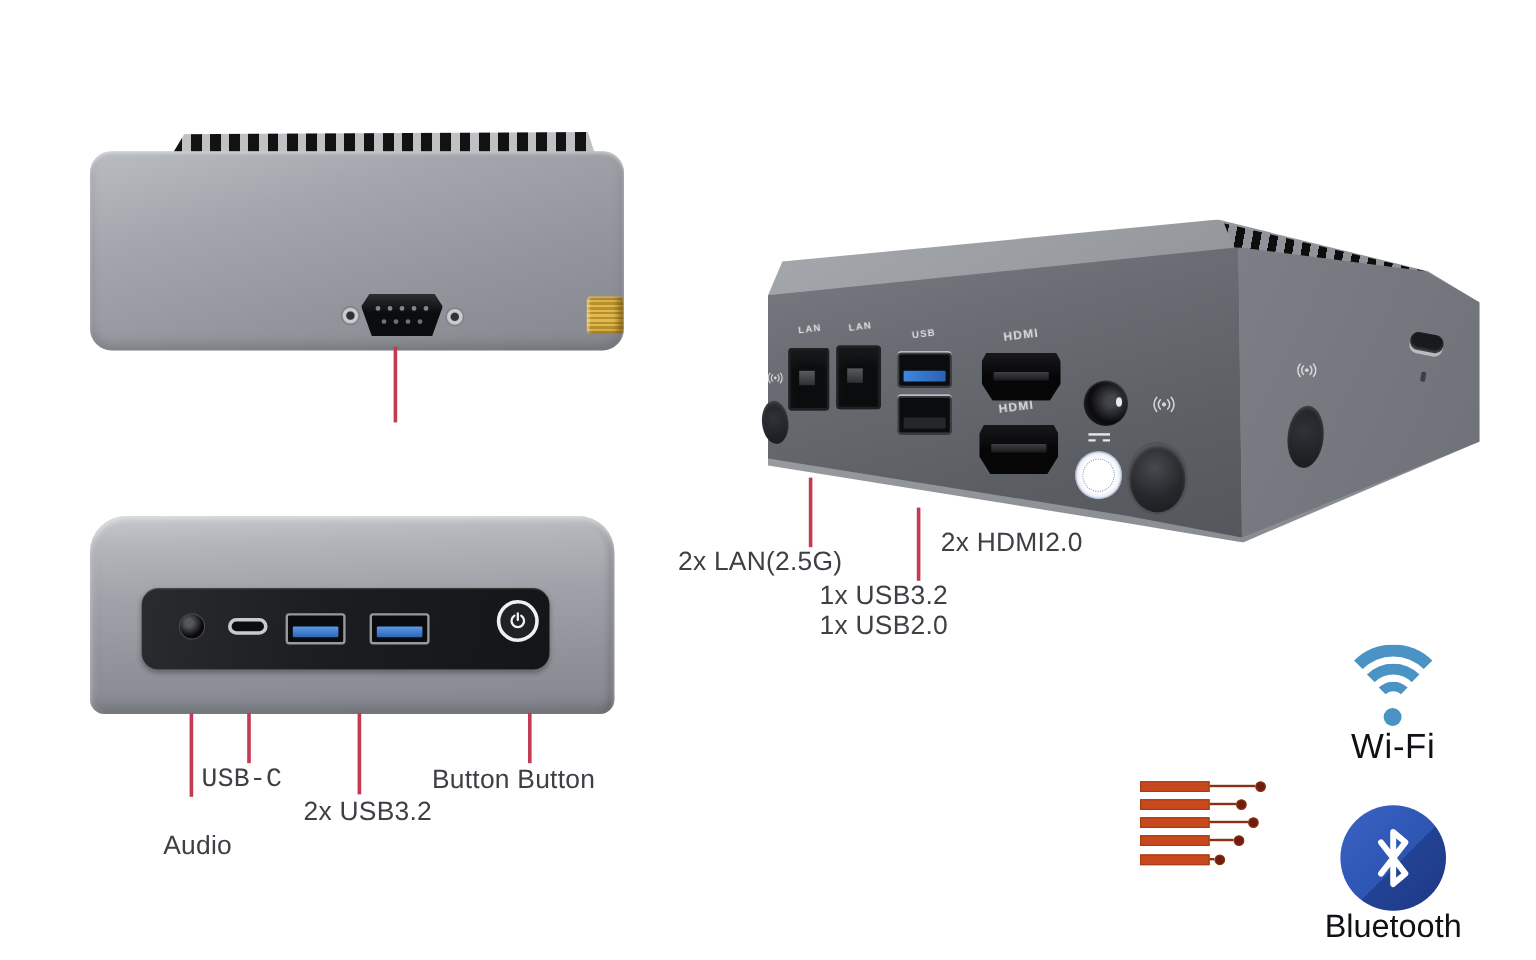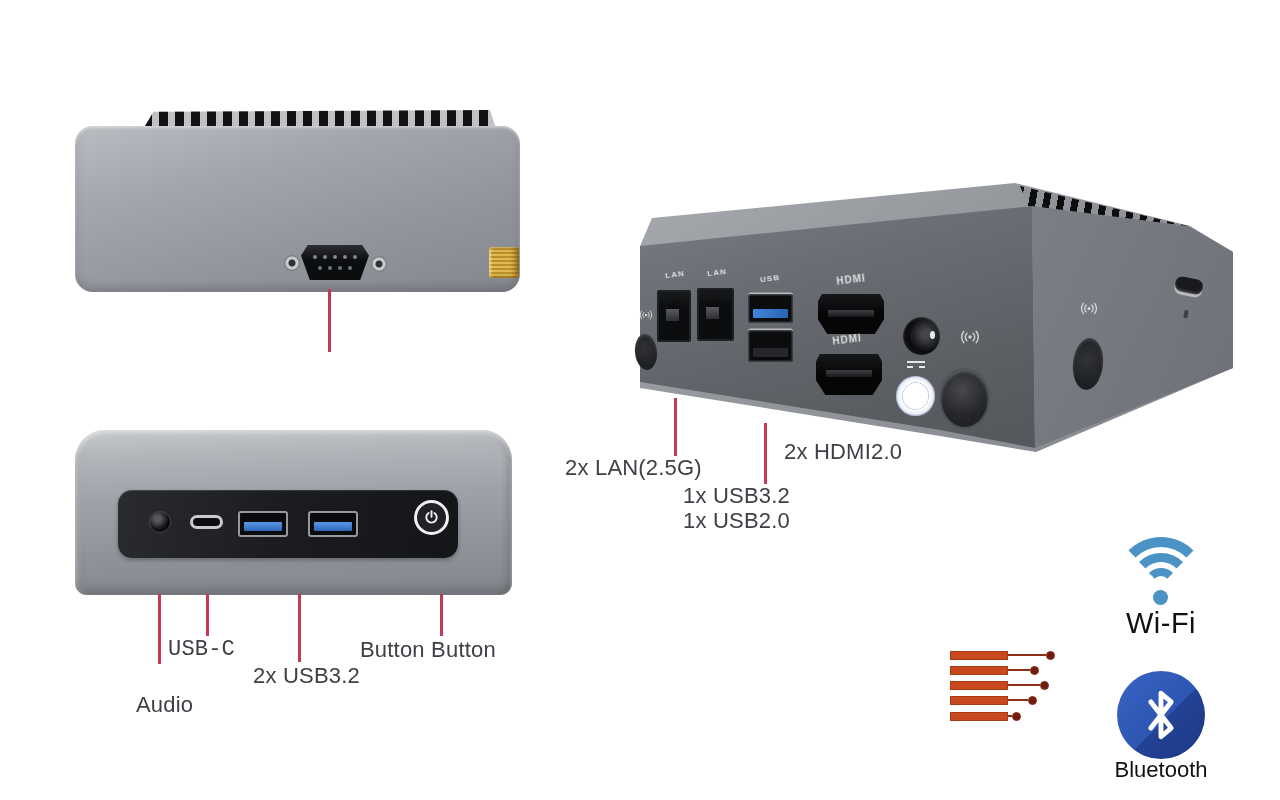--- a/index.html
+++ b/index.html
@@ -121,21 +121,21 @@
     background:var(--antenna-orange,#c8491e);border:1px solid #a83b14;}
   .aline{position:absolute;height:2px;background:#8a3015;}
   .adot{position:absolute;width:7px;height:7px;border-radius:50%;background:#6f1d0e;border:1px solid #8a3015;}
   .bt-wrap{position:absolute;left:1117px;top:671px;width:88px;height:88px;}
   .bt-circle{position:absolute;inset:0;border-radius:50%;overflow:hidden;
     background:linear-gradient(135deg,#3a63c4 0%,#2d55b2 55%,#2548a0 100%);
     display:flex;align-items:center;justify-content:center;}
   .bt-circle::after{content:'';position:absolute;inset:0;border-radius:50%;
     background:linear-gradient(135deg,transparent 55%,rgba(10,22,75,.3) 55%);}
   .bt-label{position:absolute;left:1100px;top:757px;width:122px;text-align:center;
-    font-size:22px;color:#101114;}
+    font-size:27px;color:#101114;}
 </style>
 </head>
 <body>
 
 <div class="canvas">
 
   <div class="dev-rear">
     <div class="rear-fins"></div>
     <div class="rear-body">
       <div class="screw" style="left:209px;top:129px;"></div>

